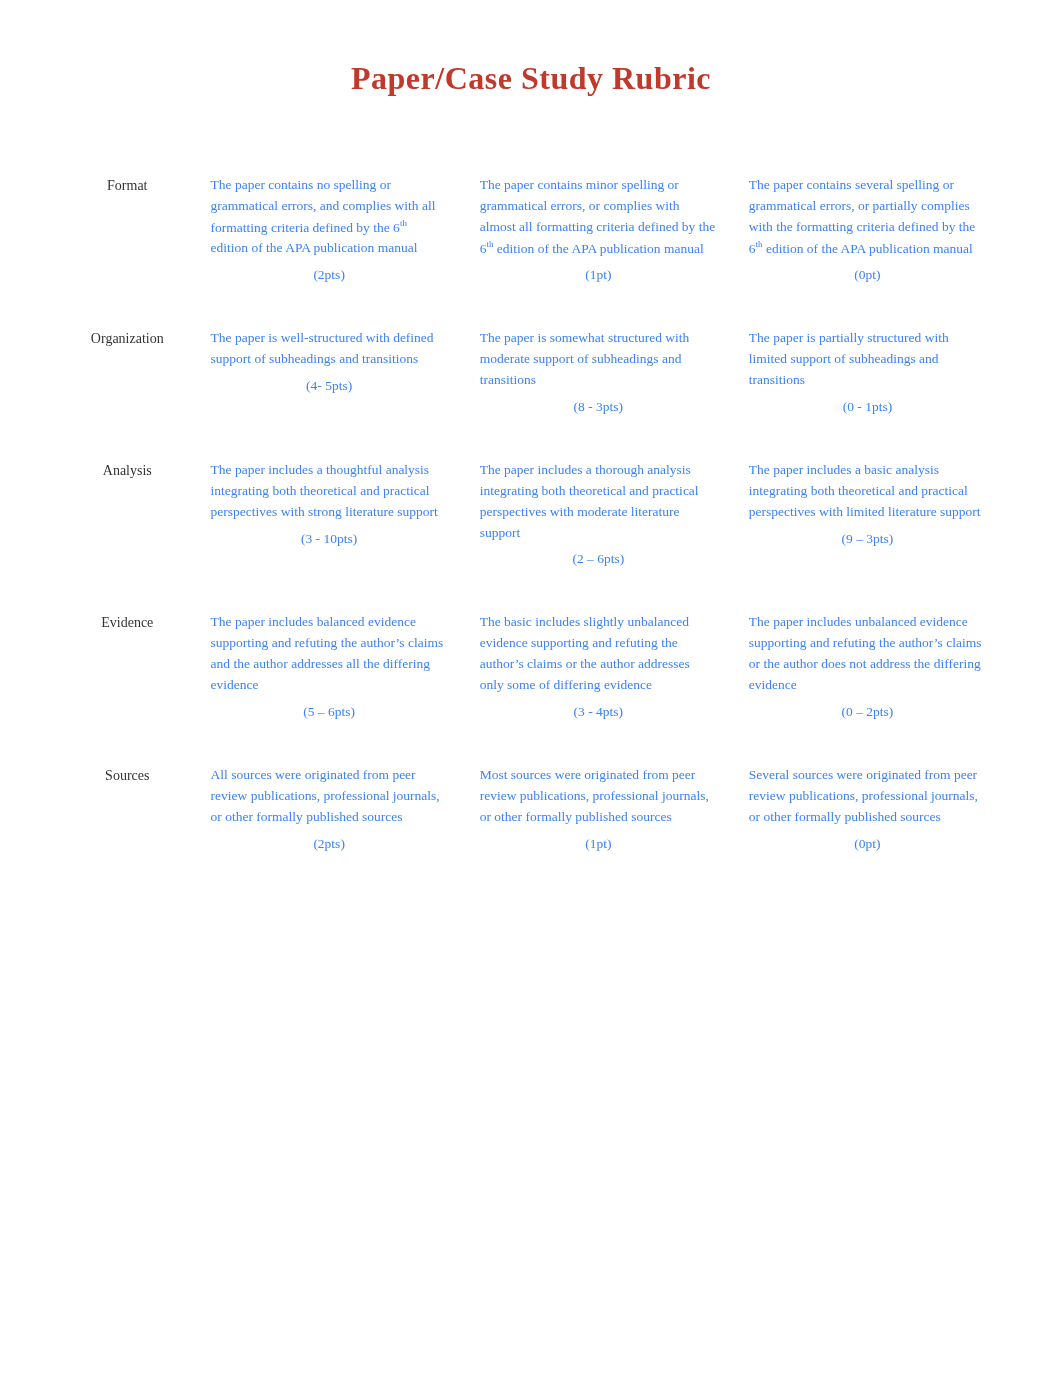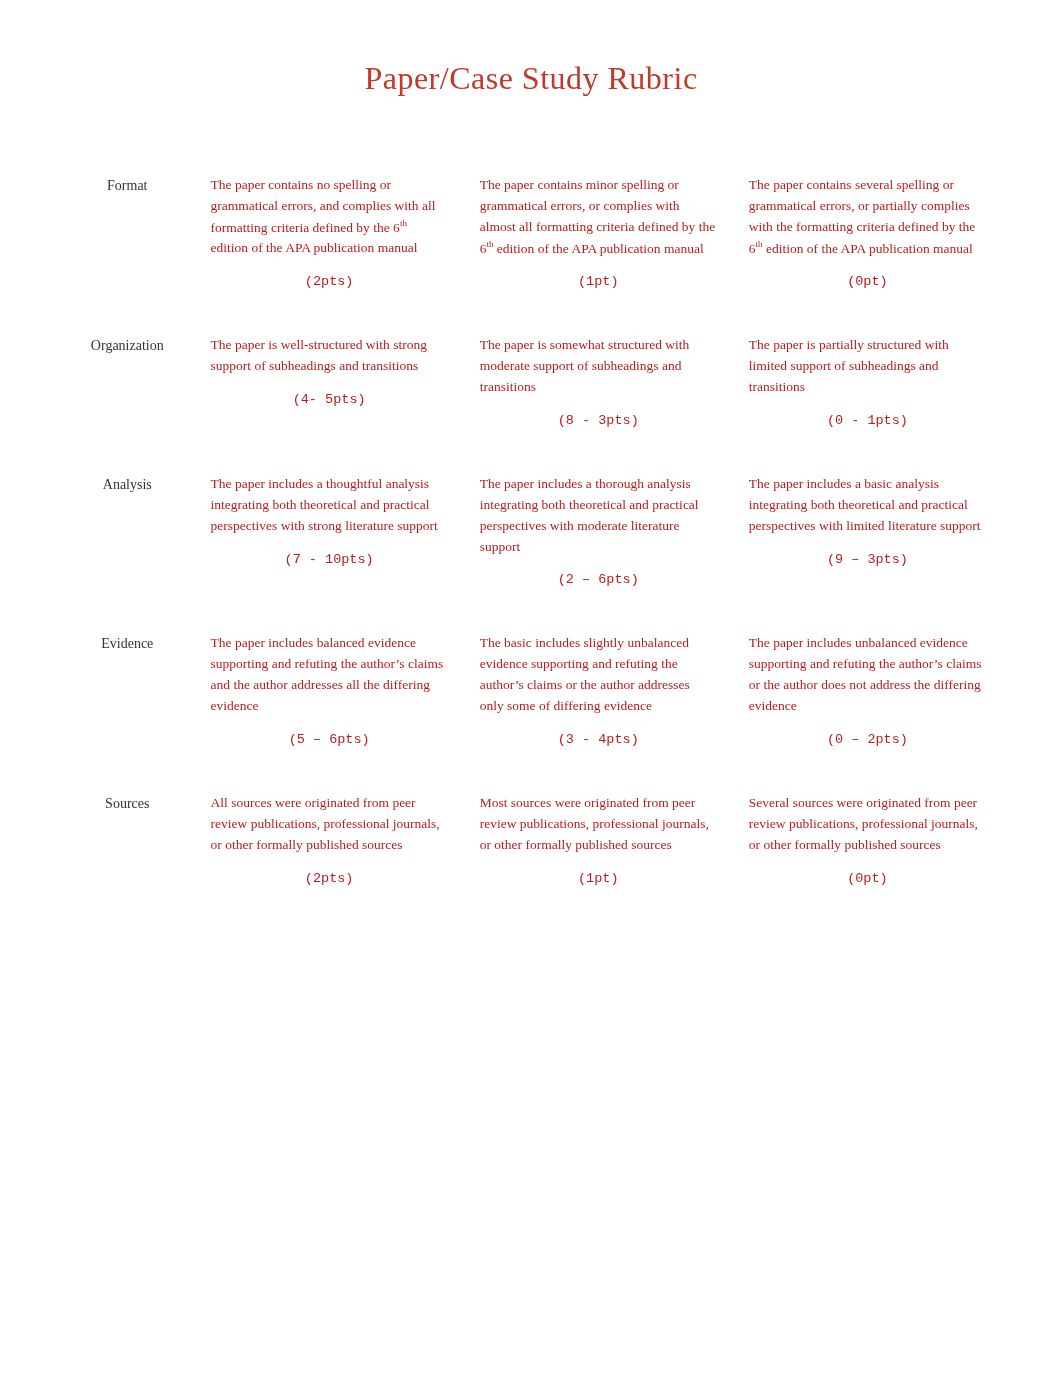--- a/index.html
+++ b/index.html
@@ -9,21 +9,21 @@
       font-size: 14px;
       color: #222;
       width: 1062px;
       min-height: 1377px;
       padding: 40px 60px 80px 60px;
     }
     h1 {
       text-align: center;
       color: #c0392b;
       font-size: 32px;
-      font-weight: normal;
+      font-weight: bold;
       margin-bottom: 60px;
       margin-top: 20px;
       letter-spacing: 0.5px;
     }
     .rubric-table {
       width: 100%;
       border-collapse: separate;
       border-spacing: 0;
     }
     .rubric-table td {
@@ -38,28 +38,27 @@
       width: 110px;
       text-align: center;
       padding-right: 24px;
       padding-top: 22px;
       font-size: 14px;
       color: #333;
     }
     .rubric-col {
       width: 220px;
       font-size: 13.5px;
-      color: #b91c1c;
+      color: #3b82f6;
     }
     .points {
       display: block;
       text-align: center;
-      margin-top: 13px;
+      margin-top: 6px;
       font-size: 13.5px;
-      font-family: Liberation Mono, monospace;
     }
     sup {
       font-size: 9px;
       vertical-align: super;
     }
     .row-divider {
       border-top: 6px solid #8b5cf6;
     }
   </style>
 </head>
@@ -70,27 +69,27 @@
 <table class="rubric-table">
   <tbody id="rubric-body">
       <tr>
         <td class="category-col">Format</td>
         <td class="rubric-col"><span>The paper contains no spelling or grammatical errors, and complies with all formatting criteria defined by the 6</span><sup>th</sup><span> edition of the APA publication manual</span><span class="points">(2pts)</span></td>
         <td class="rubric-col"><span>The paper contains minor spelling or grammatical errors, or complies with almost all formatting criteria defined by the 6</span><sup>th</sup><span> edition of the APA publication manual</span><span class="points">(1pt)</span></td>
         <td class="rubric-col"><span>The paper contains several spelling or grammatical errors, or partially complies with the formatting criteria defined by the 6</span><sup>th</sup><span> edition of the APA publication manual</span><span class="points">(0pt)</span></td>
       </tr>
       <tr class="row-divider">
         <td class="category-col">Organization</td>
-        <td class="rubric-col"><span>The paper is well-structured with strong support of subheadings and transitions</span><span class="points">(4- 5pts)</span></td>
+        <td class="rubric-col"><span>The paper is well-structured with defined support of subheadings and transitions</span><span class="points">(4- 5pts)</span></td>
         <td class="rubric-col"><span>The paper is somewhat structured with moderate support of subheadings and transitions</span><span class="points">(8 - 3pts)</span></td>
         <td class="rubric-col"><span>The paper is partially structured with limited support of subheadings and transitions</span><span class="points">(0 - 1pts)</span></td>
       </tr>
       <tr class="row-divider">
         <td class="category-col">Analysis</td>
-        <td class="rubric-col"><span>The paper includes a thoughtful analysis integrating both theoretical and practical perspectives with strong literature support</span><span class="points">(7 - 10pts)</span></td>
+        <td class="rubric-col"><span>The paper includes a thoughtful analysis integrating both theoretical and practical perspectives with strong literature support</span><span class="points">(3 - 10pts)</span></td>
         <td class="rubric-col"><span>The paper includes a thorough analysis integrating both theoretical and practical perspectives with moderate literature support</span><span class="points">(2 – 6pts)</span></td>
         <td class="rubric-col"><span>The paper includes a basic analysis integrating both theoretical and practical perspectives with limited literature support</span><span class="points">(9 – 3pts)</span></td>
       </tr>
       <tr class="row-divider">
         <td class="category-col">Evidence</td>
         <td class="rubric-col"><span>The paper includes balanced evidence supporting and refuting the author’s claims and the author addresses all the differing evidence</span><span class="points">(5 – 6pts)</span></td>
         <td class="rubric-col"><span>The basic includes slightly unbalanced evidence supporting and refuting the author’s claims or the author addresses only some of differing evidence</span><span class="points">(3 - 4pts)</span></td>
         <td class="rubric-col"><span>The paper includes unbalanced evidence supporting and refuting the author’s claims or the author does not address the differing evidence</span><span class="points">(0 – 2pts)</span></td>
       </tr>
       <tr class="row-divider">

